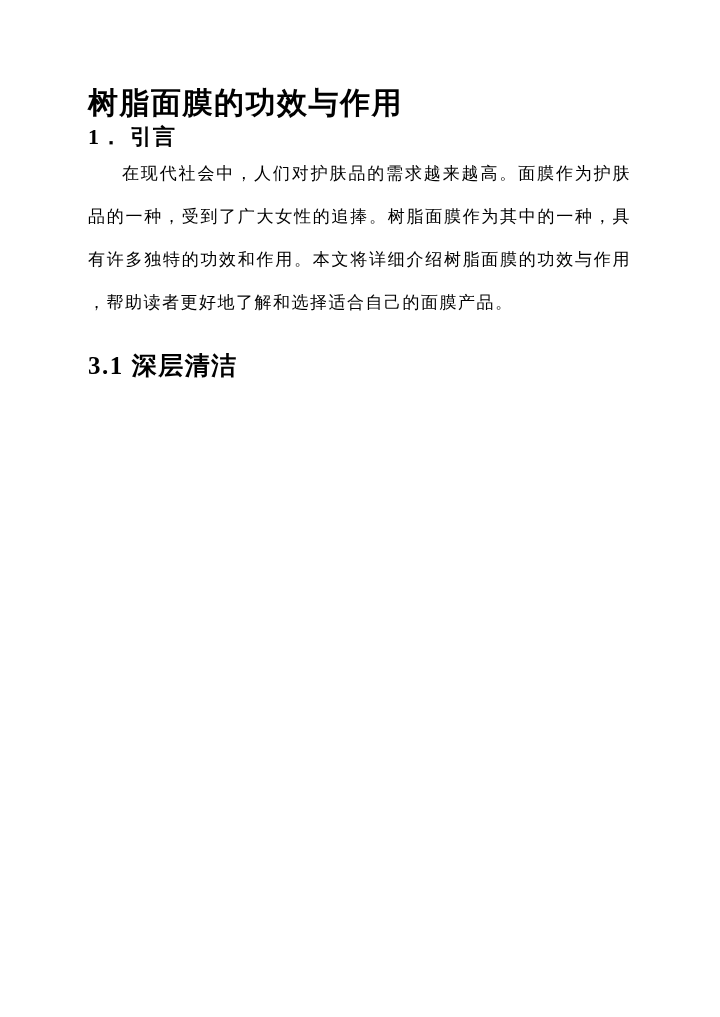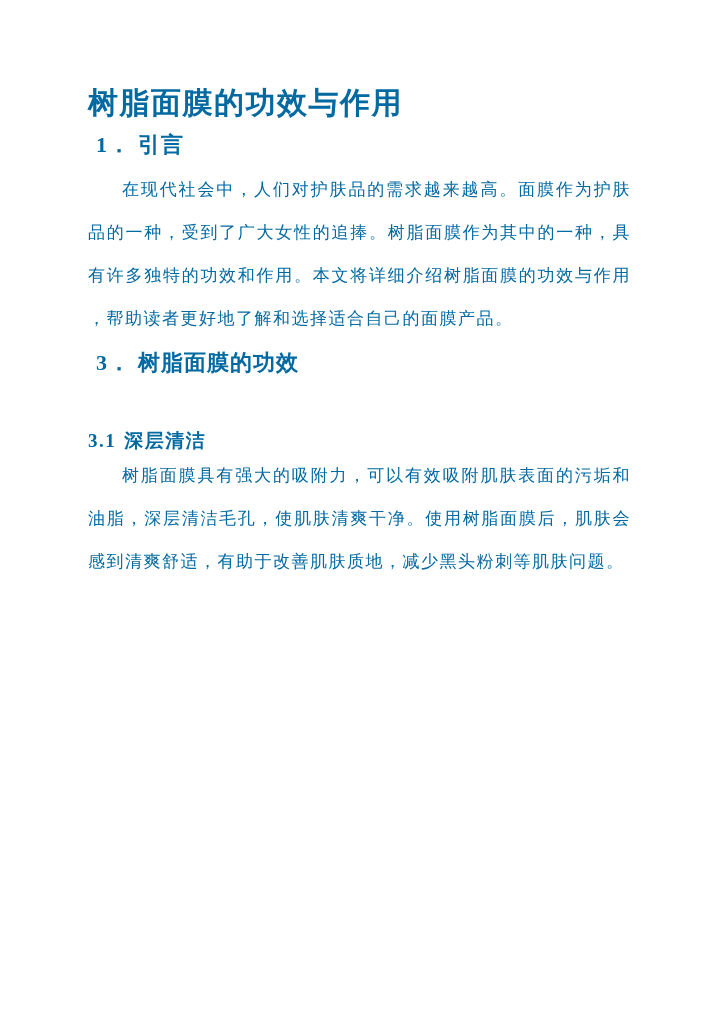--- a/index.html
+++ b/index.html
@@ -9,41 +9,41 @@
   }
   .page {
     position: relative;
     width: 720px;
     height: 1017px;
     background: #ffffff;
     box-sizing: border-box;
     padding: 0 89px 0 88px;
     overflow: hidden;
     font-family: "Liberation Serif", "DejaVu Serif", serif;
-    color: #0369a1;
+    color: #000000;
   }
   h1.doc-title {
     margin: 84px 0 0 0;
     font-size: 30px;
     line-height: 38px;
     font-weight: bold;
     letter-spacing: 1.5px;
     white-space: nowrap;
   }
   h2.sec-heading {
-    margin: 8px;
+    margin: 0;
     font-size: 22px;
     line-height: 30px;
     font-weight: bold;
     letter-spacing: 1px;
     white-space: nowrap;
   }
   h3.subsec-heading {
-    margin: 50px 0 0 0;
-    font-size: 19px;
+    margin: 29px 0 0 0;
+    font-size: 25px;
     line-height: 26px;
     font-weight: bold;
     letter-spacing: 1.5px;
     white-space: nowrap;
   }
   .hnum { margin-right: 7px; }
   .hnum-sub { margin-right: 8px; }
   p.body-para {
     margin: 0;
     font-size: 17px;
@@ -70,23 +70,19 @@
   <h1 class="doc-title">树脂面膜的功效与作用</h1>
 
   <h2 class="sec-heading mt-h2-1">
     <span class="hnum">1．</span><span>引言</span>
   </h2>
 
   <p class="body-para mt-p1">在现代社会中，人们对护肤品的需求越来越高。面膜作为护肤品的一种，受到了广大女性的追捧。树脂面膜作为其中的一种，具有许多独特的功效和作用。本文将详细介绍树脂面膜的功效与作用，帮助读者更好地了解和选择适合自己的面膜产品。</p>
 
 
 
-  <h2 class="sec-heading mt-h2-3">
-    <span class="hnum">3．</span><span>树脂面膜的功效</span>
-  </h2>
 
   <h3 class="subsec-heading">
     <span class="hnum-sub">3.1</span><span>深层清洁</span>
   </h3>
 
-  <p class="body-para mt-p3">树脂面膜具有强大的吸附力，可以有效吸附肌肤表面的污垢和油脂，深层清洁毛孔，使肌肤清爽干净。使用树脂面膜后，肌肤会感到清爽舒适，有助于改善肌肤质地，减少黑头粉刺等肌肤问题。</p>
 
 </div>
 
 </body></html>

